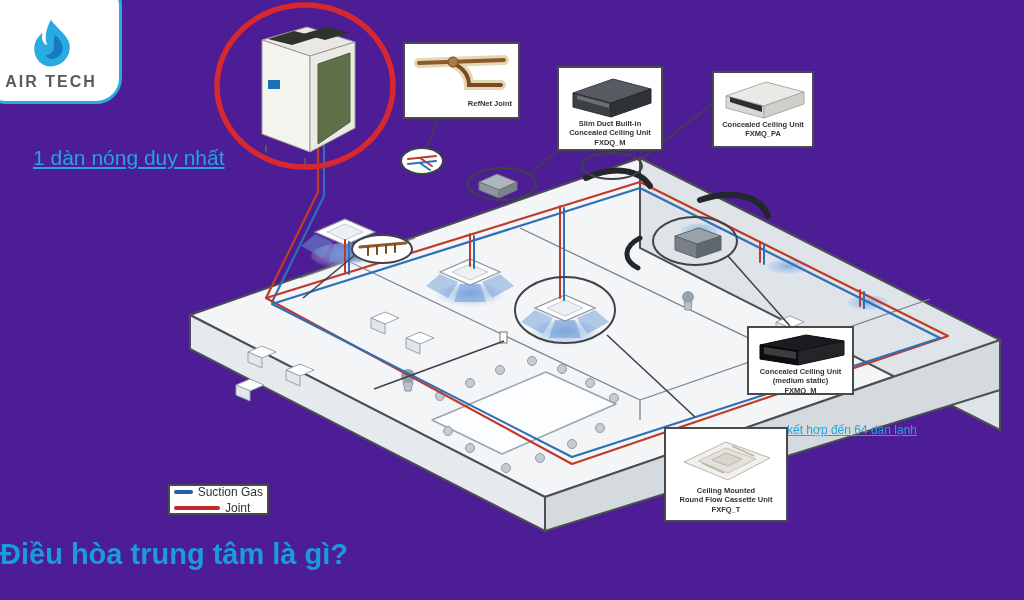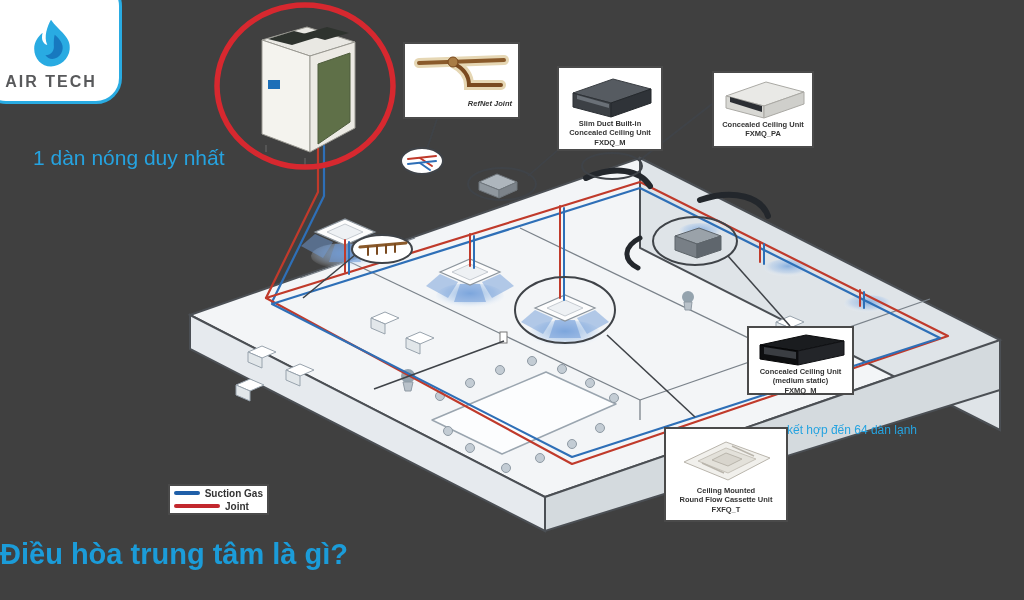--- a/index.html
+++ b/index.html
@@ -1,61 +1,61 @@
 <!DOCTYPE html>
 <html><head>
 <meta charset="utf-8">
 <style>
   html,body{margin:0;padding:0;background:#fff;}
-  .stage{position:relative;width:1024px;height:600px;background:#404040;overflow:hidden;
+  .stage{position:relative;width:1024px;height:600px;background:#4c1d95;overflow:hidden;
          font-family:"Liberation Sans", sans-serif;}
   .main-svg{position:absolute;left:0;top:0;width:1024px;height:600px;}
 
   
   .logo-box{position:absolute;left:-20px;top:-20px;width:142px;height:124px;
             border:3px solid #29abe2;border-radius:26px;background:#fff;
             display:flex;flex-direction:column;align-items:center;justify-content:flex-end;
             padding-bottom:10px;box-sizing:border-box;}
   .logo-flame{width:56px;height:54px;margin-bottom:2px;}
   .logo-text{font-size:16px;font-weight:bold;color:#58595b;letter-spacing:2px;}
 
   
-  .note{position:absolute;color:#25a3e0;font-size:21px;}
+  .note{position:absolute;color:#25a3e0;font-size:21px;text-decoration:underline;}
   .note-outdoor{left:33px;top:146px;}
   .note-indoor{left:787px;top:423px;font-size:12px;}
 
   
   .page-title{position:absolute;left:0;top:538px;width:100%;text-align:left;
               color:#1b9cd9;font-size:29px;font-weight:bold;}
 
   
   .callout{position:absolute;background:#fff;border:2px solid #4a4a4a;box-sizing:border-box;
            display:flex;flex-direction:column;align-items:center;justify-content:flex-start;
            padding:3px 2px 2px 2px;}
   .callout .icon{flex:0 0 auto;}
   .callout .cl{font-size:7.5px;line-height:1.25;color:#333;font-weight:600;text-align:center;width:100%;}
-  .callout .cl-right{text-align:right;padding-right:4px;box-sizing:border-box;font-style:italic;}
+  .callout .cl-right{text-align:right;padding-right:4px;box-sizing:border-box;}
 
   .co-refnet-joint{left:403px;top:42px;width:117px;height:77px;}
   .co-slim-duct{left:557px;top:66px;width:106px;height:85px;}
   .co-fxmq-pa{left:712px;top:71px;width:102px;height:77px;}
   .co-refnet-header{left:196px;top:295px;width:108px;height:51px;}
   .co-remote{left:327px;top:389px;width:92px;height:98px;}
   .co-fxmq-m{left:747px;top:326px;width:107px;height:69px;}
   .co-fxfq-t{left:664px;top:427px;width:124px;height:95px;}
 
   
   .legend{position:absolute;left:168px;top:484px;width:101px;height:31px;border:2px solid #4a4a4a;
           background:#fff;box-sizing:border-box;display:flex;flex-direction:column;
           justify-content:center;gap:2px;padding:2px 4px;}
   .legend-row{display:flex;align-items:center;gap:5px;}
   .legend-swatch{width:46px;height:4px;border-radius:2px;}
   .legend-swatch.gas{background:#1f5fa8;}
   .legend-swatch.liquid{background:#c2272d;}
-  .legend-label{font-size:10px;color:#333;font-weight:700;white-space:nowrap;}
+  .legend-label{font-size:12px;color:#333;font-weight:400;white-space:nowrap;}
 </style>
 </head>
 <body>
 
 <div class="stage">
 
   <svg class="main-svg" viewBox="0 0 1024 600">
     <defs>
       <radialGradient id="glowGrad" cx="50%" cy="40%" r="60%">
         <stop offset="0%" stop-color="#7aa7dd" stop-opacity="0.85"></stop>

